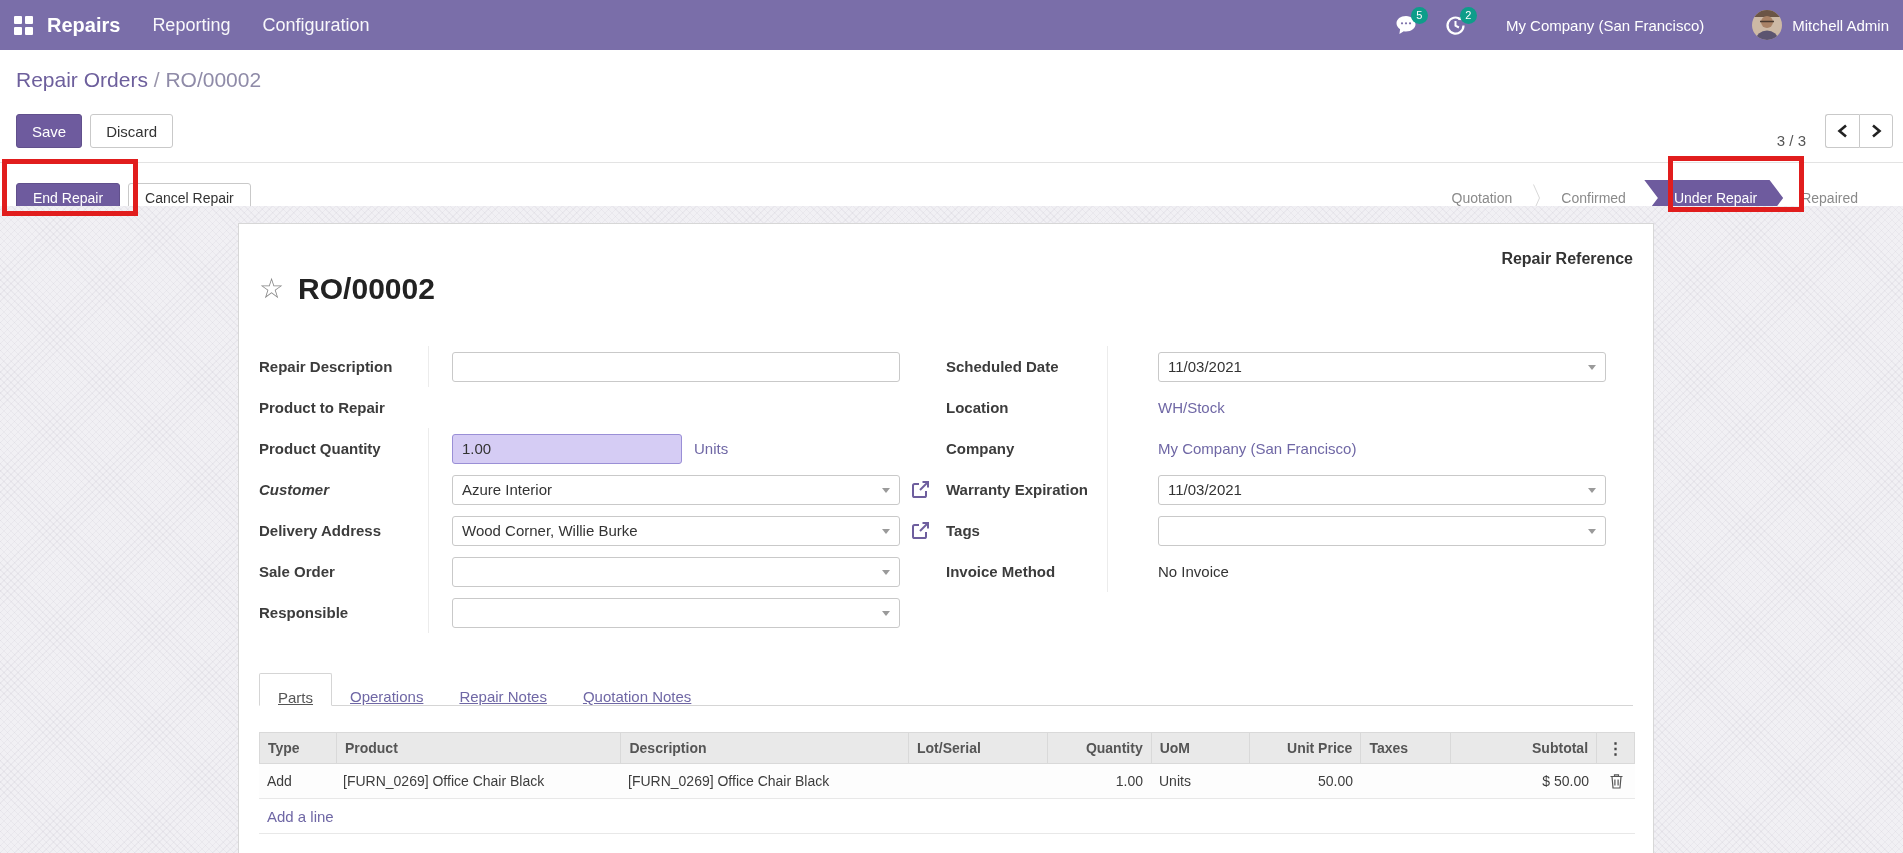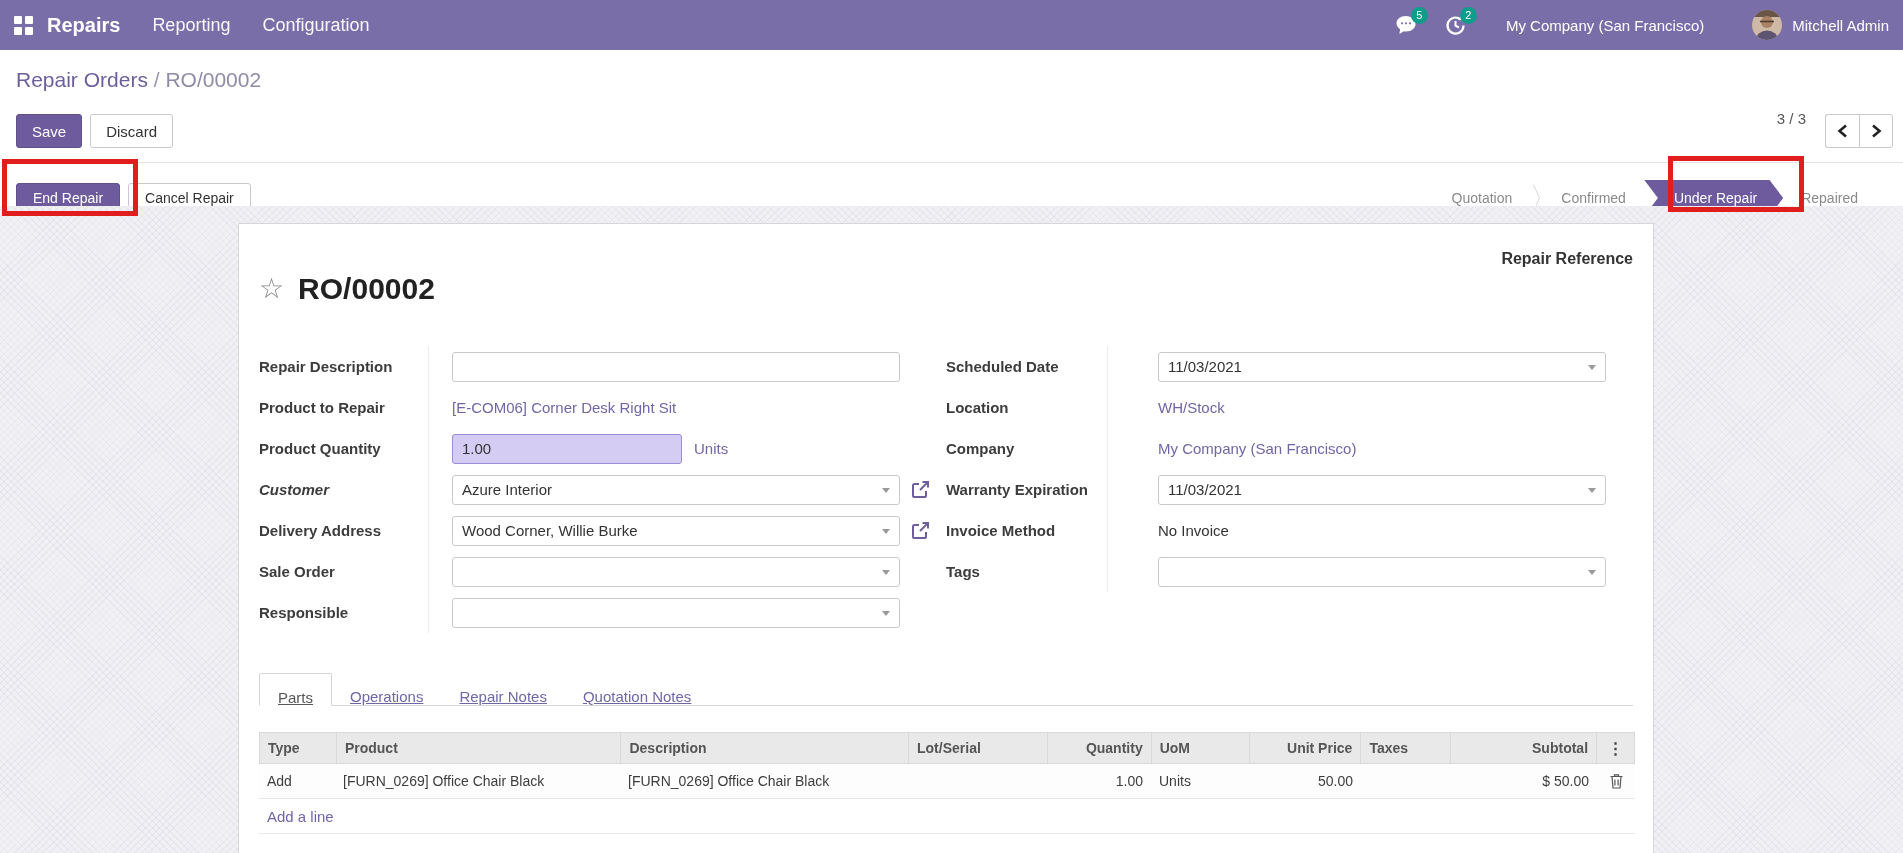--- a/index.html
+++ b/index.html
@@ -29,21 +29,21 @@
     border-bottom:1px solid #e3e3e3; }
   .breadcrumb { position:absolute; left:16px; top:18px; font-size:21px; }
   .bc-parent { color:#6d5f9c; cursor:pointer; }
   .bc-sep { color:#9a96ab; }
   .bc-current { color:#8f8ba8; }
   .cp-buttons { position:absolute; left:16px; top:64px; display:flex; }
   .btn { font-size:15px; height:34px; padding:0 15px; border-radius:3px; cursor:pointer;
     display:inline-flex; align-items:center; justify-content:center; }
   .btn-primary { background:var(--primary,#6e5b9e); border:1px solid #61508c; color:#fff; }
   .btn-secondary { background:#fff; border:1px solid #c9c9c9; color:#333; margin-left:8px; }
-  .pager-text { position:absolute; right:97px; top:60px; font-size:15px; color:#555; }
+  .pager-text { position:absolute; right:97px; top:82px; font-size:15px; color:#555; }
   .pager-btns { position:absolute; right:10px; top:64px; display:flex; }
   .pager-btn { width:34px; height:34px; background:#fff; border:1px solid #c9c9c9; display:flex;
     align-items:center; justify-content:center; cursor:pointer; }
   .pager-btn.prev { border-radius:3px 0 0 3px; border-right:none; }
   .pager-btn.next { border-radius:0 3px 3px 0; }
 
   
   .statusbar { position:absolute; left:0; top:177px; width:1903px; height:43px; background:#fff;
     border-bottom:1px solid #e2e2e2; display:flex; align-items:center; justify-content:space-between;
     padding:0 27px 0 16px; }
@@ -226,23 +226,20 @@
 
       <div class="fgroup left">
         <div class="frow">
           <span class="f-label">Repair Description</span>
           <span class="f-value">
             <input class="o-input" value="" style="">
           </span>
         </div>
         <div class="frow">
           <span class="f-label">Product to Repair</span>
-          <span class="f-value">
-            <span class="f-link">[E-COM06] Corner Desk Right Sit</span>
-          </span>
         </div>
         <div class="frow">
           <span class="f-label">Product Quantity</span>
           <span class="f-value">
             <input class="o-input qty" value="1.00" style="">
             <span class="f-link suffix">Units</span>
           </span>
         </div>
         <div class="frow">
           <span class="f-value" style="border:none;padding-left:0;flex:none;width:169px;font-style:italic;">
@@ -323,32 +320,32 @@
         <div class="frow">
           <span class="f-label">Warranty Expiration</span>
           <span class="f-value">
             <span class="dd">
                 <input class="o-input" value="11/03/2021" style="">
                 <span class="caret"></span>
               </span>
           </span>
         </div>
         <div class="frow">
+          <span class="f-label">Tags</span>
+          <span class="f-value">
+            <span class="dd">
+                <input class="o-input" value="" style="">
+                <span class="caret"></span>
+              </span>
+          </span>
+        </div>
+        <div class="frow">
           <span class="f-label">Invoice Method</span>
           <span class="f-value">
             <span class="f-text">No Invoice</span>
-          </span>
-        </div>
-        <div class="frow">
-          <span class="f-label">Tags</span>
-          <span class="f-value">
-            <span class="dd">
-                <input class="o-input" value="" style="">
-                <span class="caret"></span>
-              </span>
           </span>
         </div>
       </div>
     </div>
 
     <div class="tabs">
       <div class="tab active">Parts</div>
       <div class="tab">Operations</div>
       <div class="tab">Repair Notes</div>
       <div class="tab">Quotation Notes</div>

